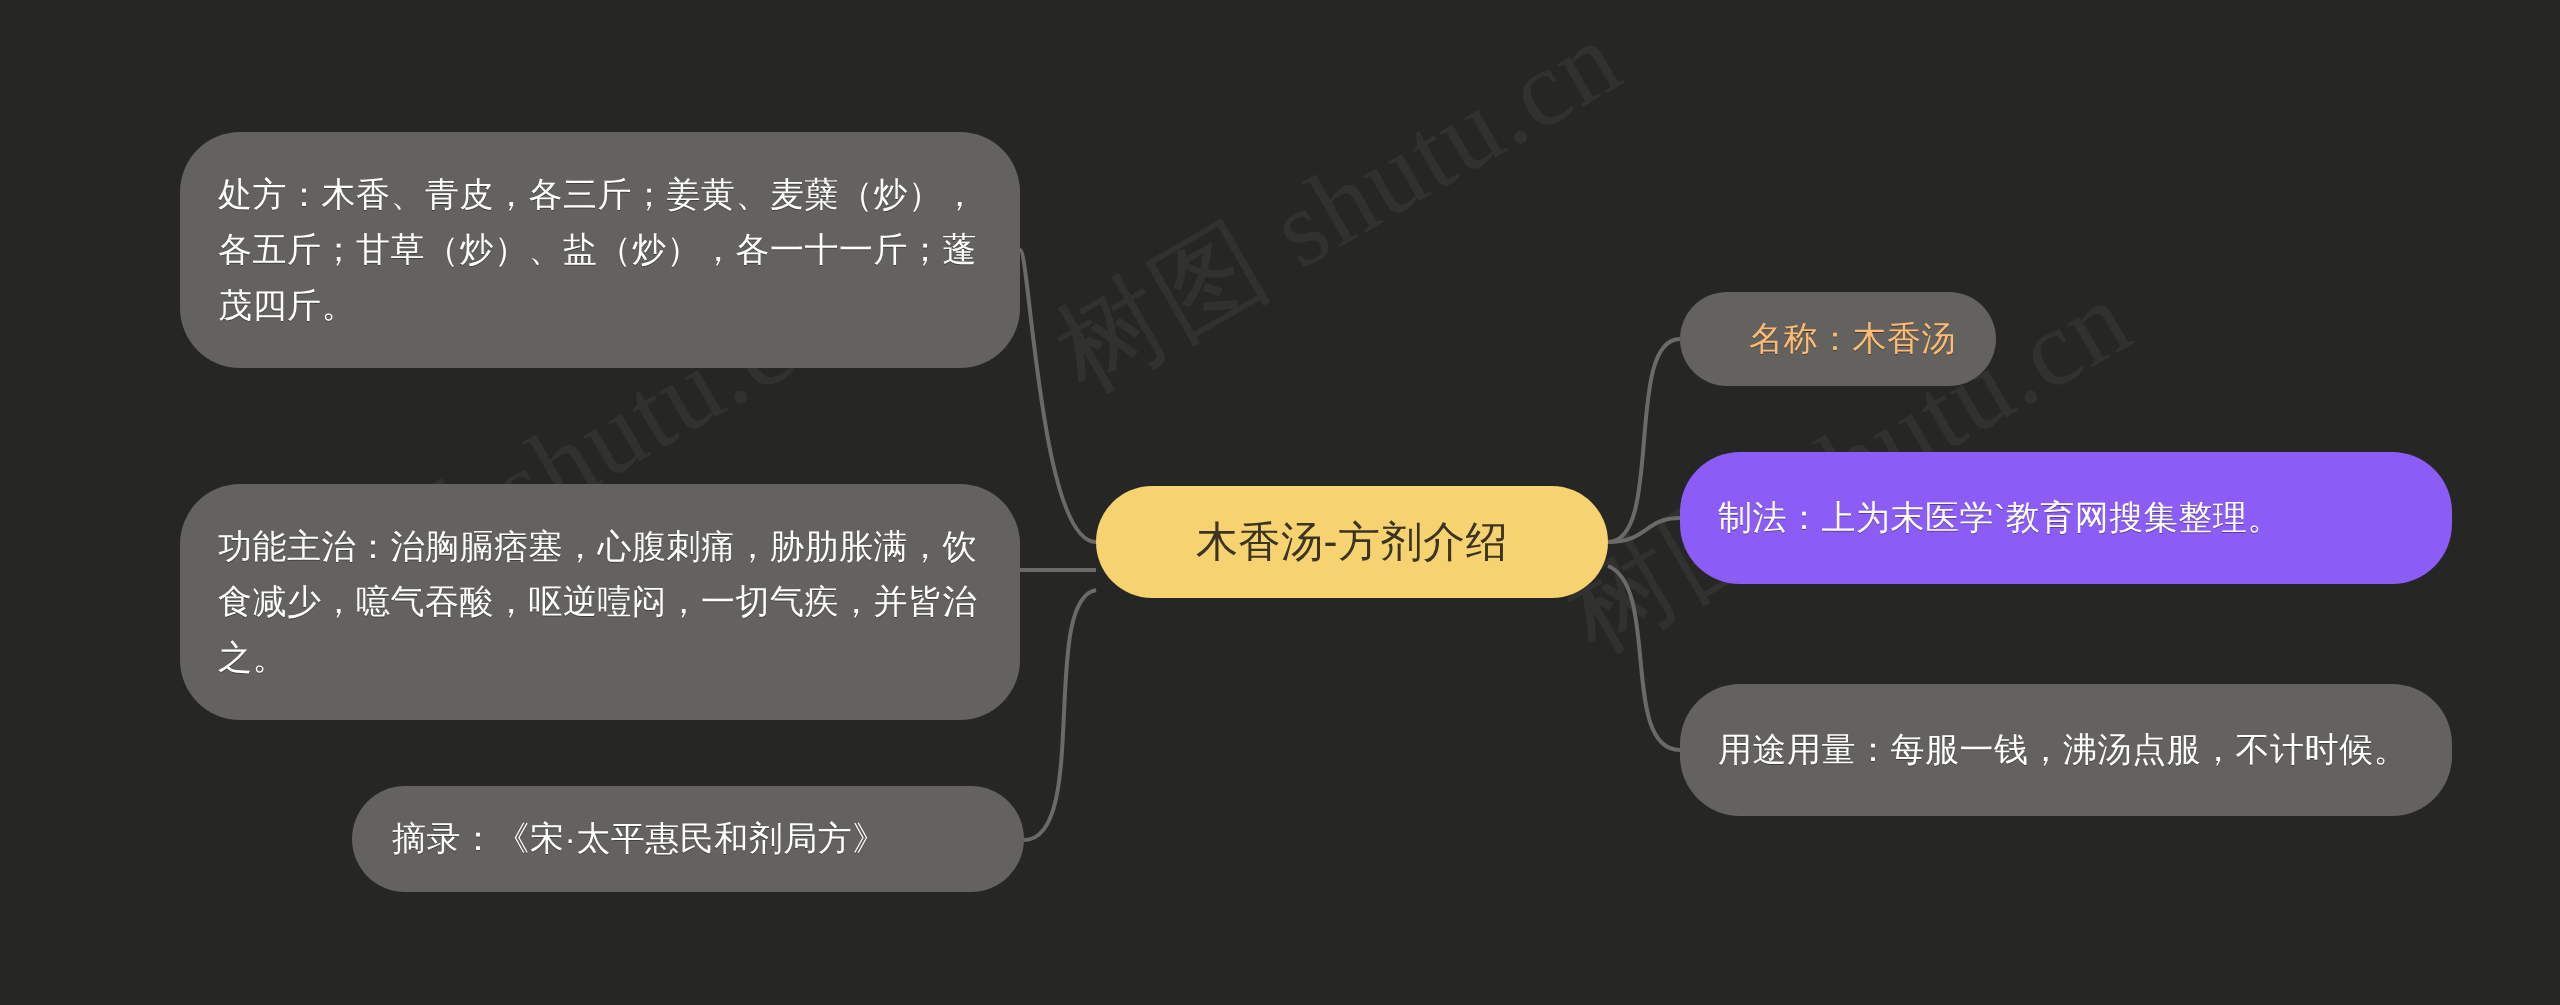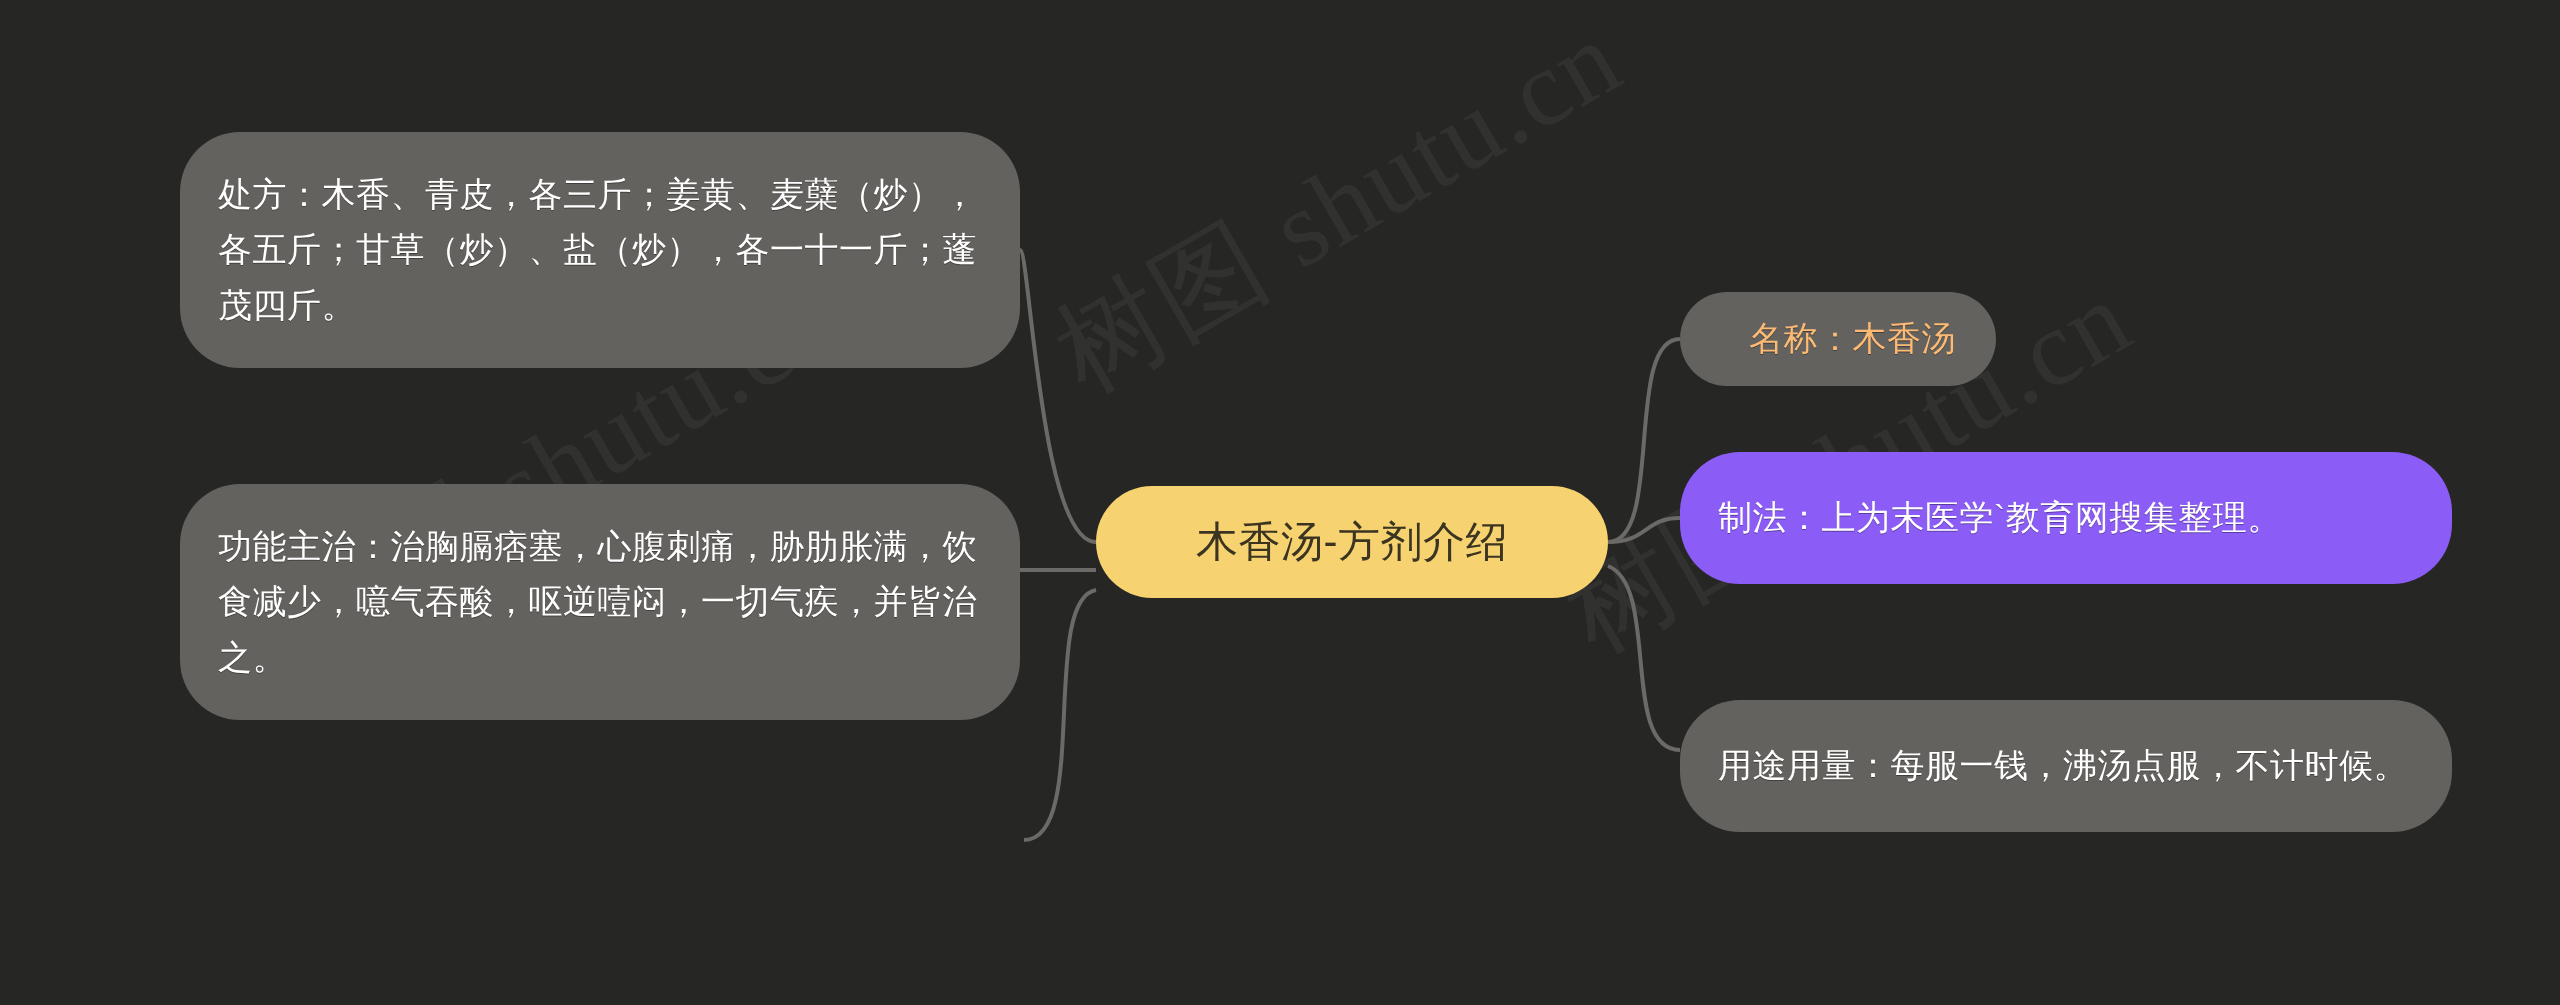--- a/index.html
+++ b/index.html
@@ -70,21 +70,21 @@
     border-radius:999px;
     justify-content:flex-start;
     font-size:42px;
     white-space:nowrap;
     text-shadow:none;
     z-index:3;
   }
 
   #n-name    { left:1680px; top:292px; width:316px; height:94px; justify-content:flex-start; }
   #n-method  { left:1680px; top:452px; width:772px; height:132px; }
-  #n-usage   { left:1680px; top:700px; width:772px; height:132px; }
+  #n-usage   { left:1680px; top:684px; width:772px; height:132px; }
 </style>
 </head>
 <body>
 
 <div id="canvas" style="background: rgb(38, 38, 37);">
 
   <div class="wm wm-a">树图 shutu.cn</div>
   <div class="wm wm-b">树图 shutu.cn</div>
   <div class="wm wm-c">树图 shutu.cn</div>
 
@@ -100,20 +100,23 @@
   </svg>
 
   <div class="node block" id="n-prescription" style="background: rgb(100, 98, 94); color: rgb(255, 255, 255);">
     <span class="txt">处方：木香、青皮，各三斤；姜黄、麦蘖（炒），各五斤；甘草（炒）、盐（炒），各一十一斤；蓬茂四斤。</span>
   </div>
 
   <div class="node block" id="n-indication" style="background: rgb(100, 98, 94); color: rgb(255, 255, 255); margin-top: 32px;">
     <span class="txt">功能主治：治胸膈痞塞，心腹刺痛，胁肋胀满，饮食减少，噫气吞酸，呕逆噎闷，一切气疾，并皆治之。</span>
   </div>
 
+  <div class="node pill" id="n-source" style="background: rgb(100, 98, 94); color: rgb(255, 255, 255);">
+    <span class="txt">摘录：《宋·太平惠民和剂局方》</span>
+  </div>
 
   <div class="node" id="n-center" style="background: rgb(246, 211, 112); color: rgb(59, 52, 33);">
     <span class="txt" style="text-align:center">木香汤-方剂介绍</span>
   </div>
 
   <div class="node pill" id="n-name" style="background: rgb(100, 98, 94); color: #fdba74; text-align: right;">
     <span class="txt">名称：木香汤</span>
   </div>
 
   <div class="node block" id="n-method" style="background: #8b5cf6; color: rgb(255, 255, 255);">

